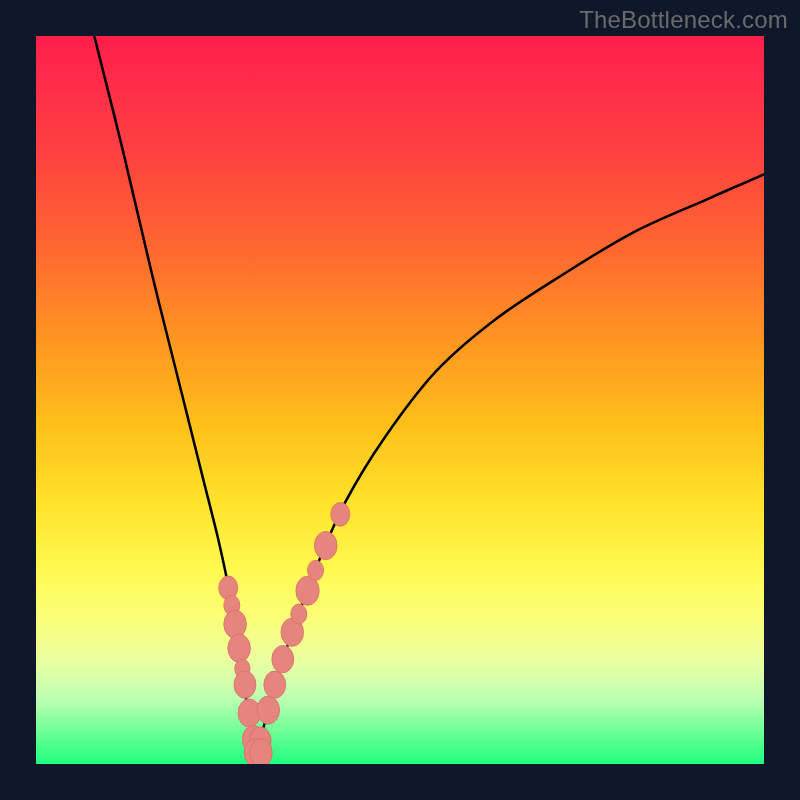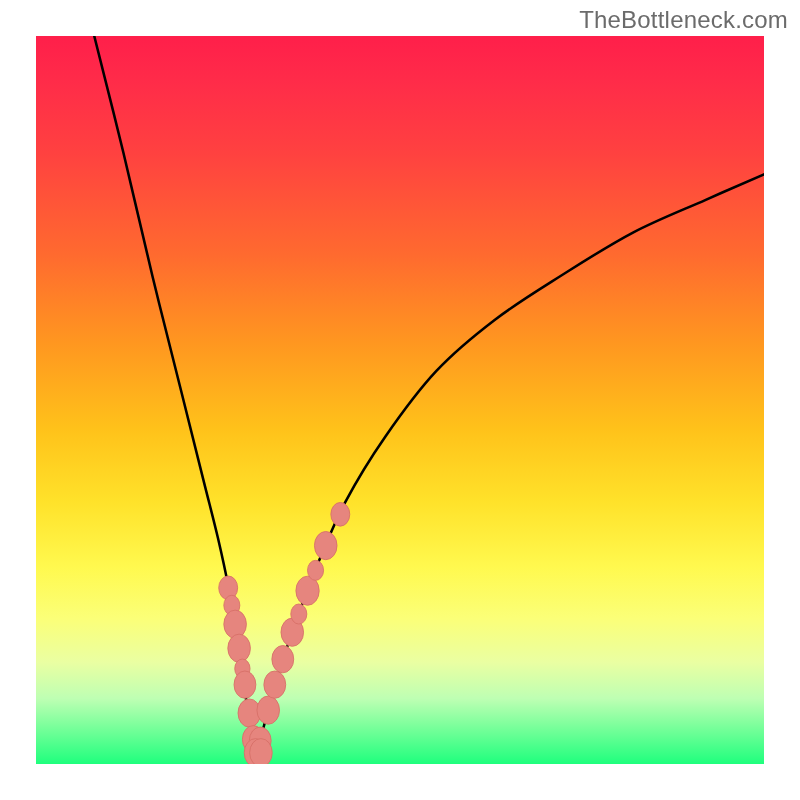--- a/index.html
+++ b/index.html
@@ -1,21 +1,21 @@
 <!DOCTYPE html>
 <html><head>
   <meta charset="utf-8">
   <style>
     * { margin: 0; padding: 0; box-sizing: border-box; }
     html, body { width: 800px; height: 800px; overflow: hidden; background: #000; }
     .stage {
       position: relative;
       width: 800px;
       height: 800px;
-      background: #ffffff;
+      background: #0f172a;
     }
     .plot-frame {
       position: absolute;
       left: 36px;
       top: 36px;
       width: 728px;
       height: 728px;
       background: linear-gradient(
         to bottom,
         #ff1f4a 0%,

